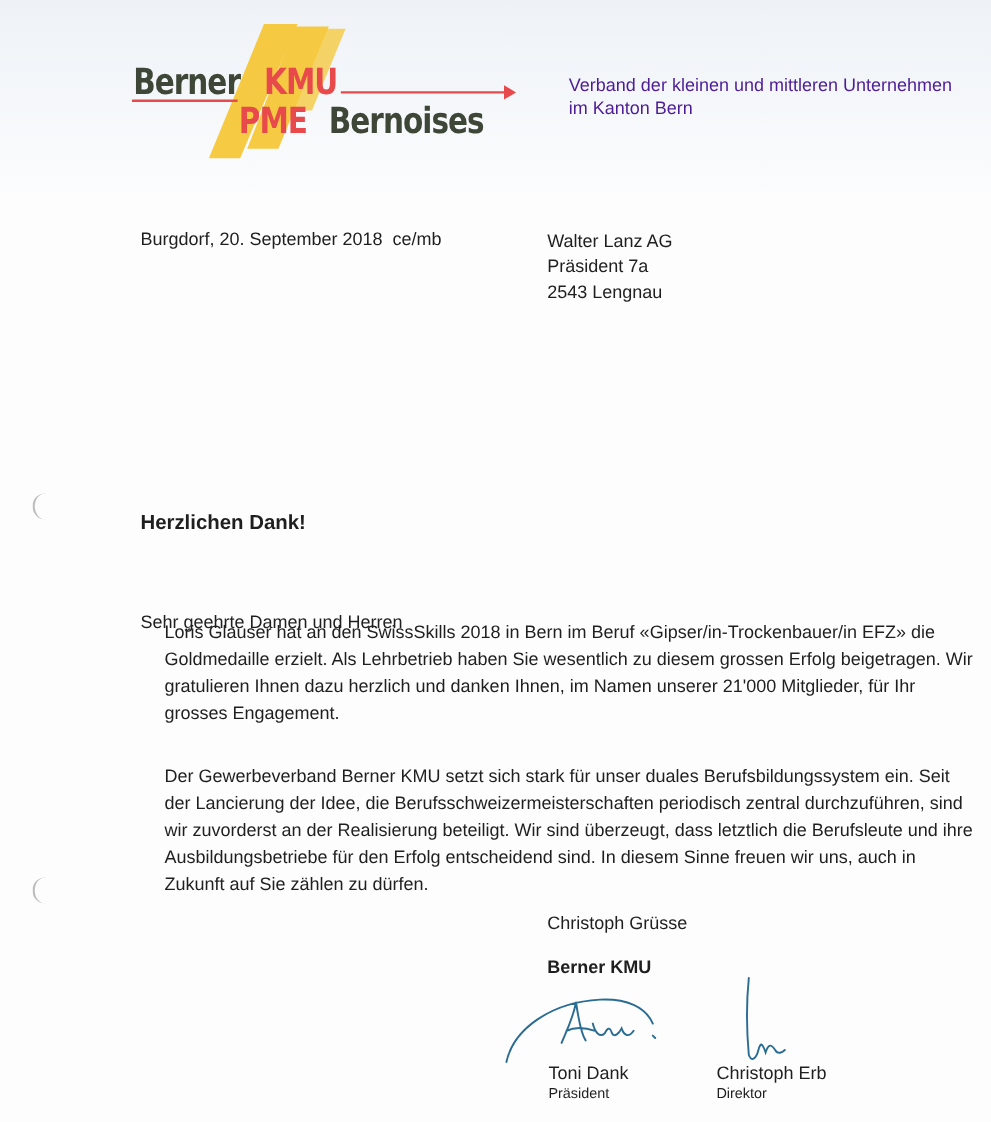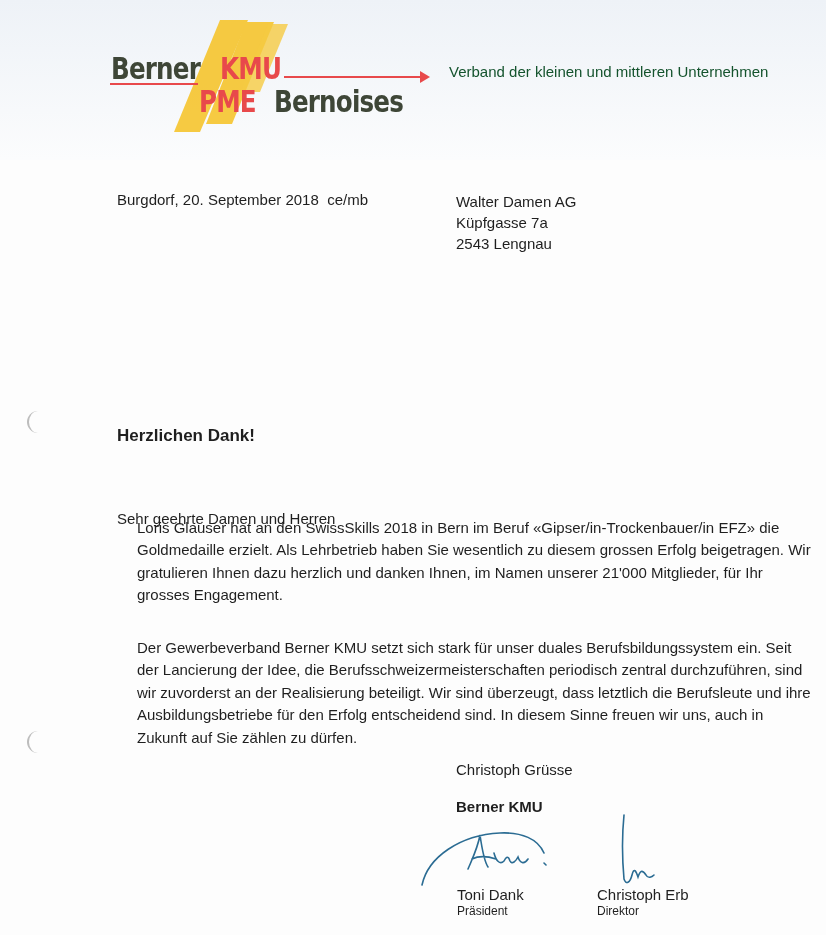--- a/index.html
+++ b/index.html
@@ -14,21 +14,21 @@
   }
   
   .logo { position: absolute; left: 108px; top: 20px; width: 330px; height: 112px; }
   .logo svg { position: absolute; left: 0; top: 0; }
   .logo-text { position: absolute; font-family: "DejaVu Sans", sans-serif; font-weight: bold;
     font-size: 30px; letter-spacing: -1px; transform: scaleX(0.82); transform-origin: left top; line-height: 1; }
   .lt-berner { left: 3px; top: 34px; color: #3e4637; }
   .lt-kmu { left: 112px; top: 34px; color: #e8494b; }
   .lt-pme { left: 91px; top: 67px; color: #e8494b; }
   .lt-bernoises { left: 166px; top: 67px; color: #3e4637; }
-  .tagline { position: absolute; left: 449px; top: 62px; font-size: 15px; line-height: 19px; color: #14532d; }
+  .tagline { position: absolute; left: 474px; top: 62px; font-size: 15px; line-height: 19px; color: #4c1d95; }
 
   .place-date { position: absolute; left: 117px; top: 191px; font-size: 15px; }
   .recipient { position: absolute; left: 456px; top: 191px; font-size: 15px; line-height: 21px; }
 
   .punch { position: absolute; left: 27px; width: 12px; height: 22px; border-left: 2px solid #bdbdbd;
     border-radius: 12px 0 0 12px; }
 
   .subject { position: absolute; left: 117px; top: 426px; font-size: 17px; font-weight: bold; }
   .salutation { position: absolute; left: 117px; top: 484px; font-size: 15px; margin-top: 26px; }
   .para { position: absolute; left: 117px; width: 680px; font-size: 15px; line-height: 22.4px; }
@@ -60,27 +60,28 @@
     <polygon points="312,51 322,57 312,63" fill="#e8494b"></polygon>
   </svg>
   <span class="logo-text lt-berner">Berner</span>
   <span class="logo-text lt-kmu">KMU</span>
   <span class="logo-text lt-pme">PME</span>
   <span class="logo-text lt-bernoises">Bernoises</span>
 </div>
 
 <div class="tagline">
   <div>Verband der kleinen und mittleren Unternehmen</div>
+  <div>im Kanton Bern</div>
 </div>
 
 <div class="place-date" style="white-space:pre">Burgdorf, 20. September 2018  ce/mb</div>
 
 <div class="recipient">
-  <div>Walter Damen AG</div>
-  <div>Küpfgasse 7a</div>
+  <div>Walter Lanz AG</div>
+  <div>Präsident 7a</div>
   <div>2543 Lengnau</div>
 </div>
 
 <div class="punch" style="top:411px"></div>
 <div class="punch" style="top:731px"></div>
 
 <div class="subject">Herzlichen Dank!</div>
 <div class="salutation">Sehr geehrte Damen und Herren</div>
 <div class="para para1">Loris Glauser hat an den SwissSkills 2018 in Bern im Beruf «Gipser/in-Trockenbauer/in EFZ» die Goldmedaille erzielt. Als Lehrbetrieb haben Sie wesentlich zu diesem grossen Erfolg beigetragen. Wir gratulieren Ihnen dazu herzlich und danken Ihnen, im Namen unserer 21'000 Mitglieder, für Ihr grosses Engagement.</div>
 <div class="para para2">Der Gewerbeverband Berner KMU setzt sich stark für unser duales Berufsbildungssystem ein. Seit der Lancierung der Idee, die Berufsschweizermeisterschaften periodisch zentral durchzuführen, sind wir zuvorderst an der Realisierung beteiligt. Wir sind überzeugt, dass letztlich die Berufsleute und ihre Ausbildungsbetriebe für den Erfolg entscheidend sind. In diesem Sinne freuen wir uns, auch in Zukunft auf Sie zählen zu dürfen.</div>

